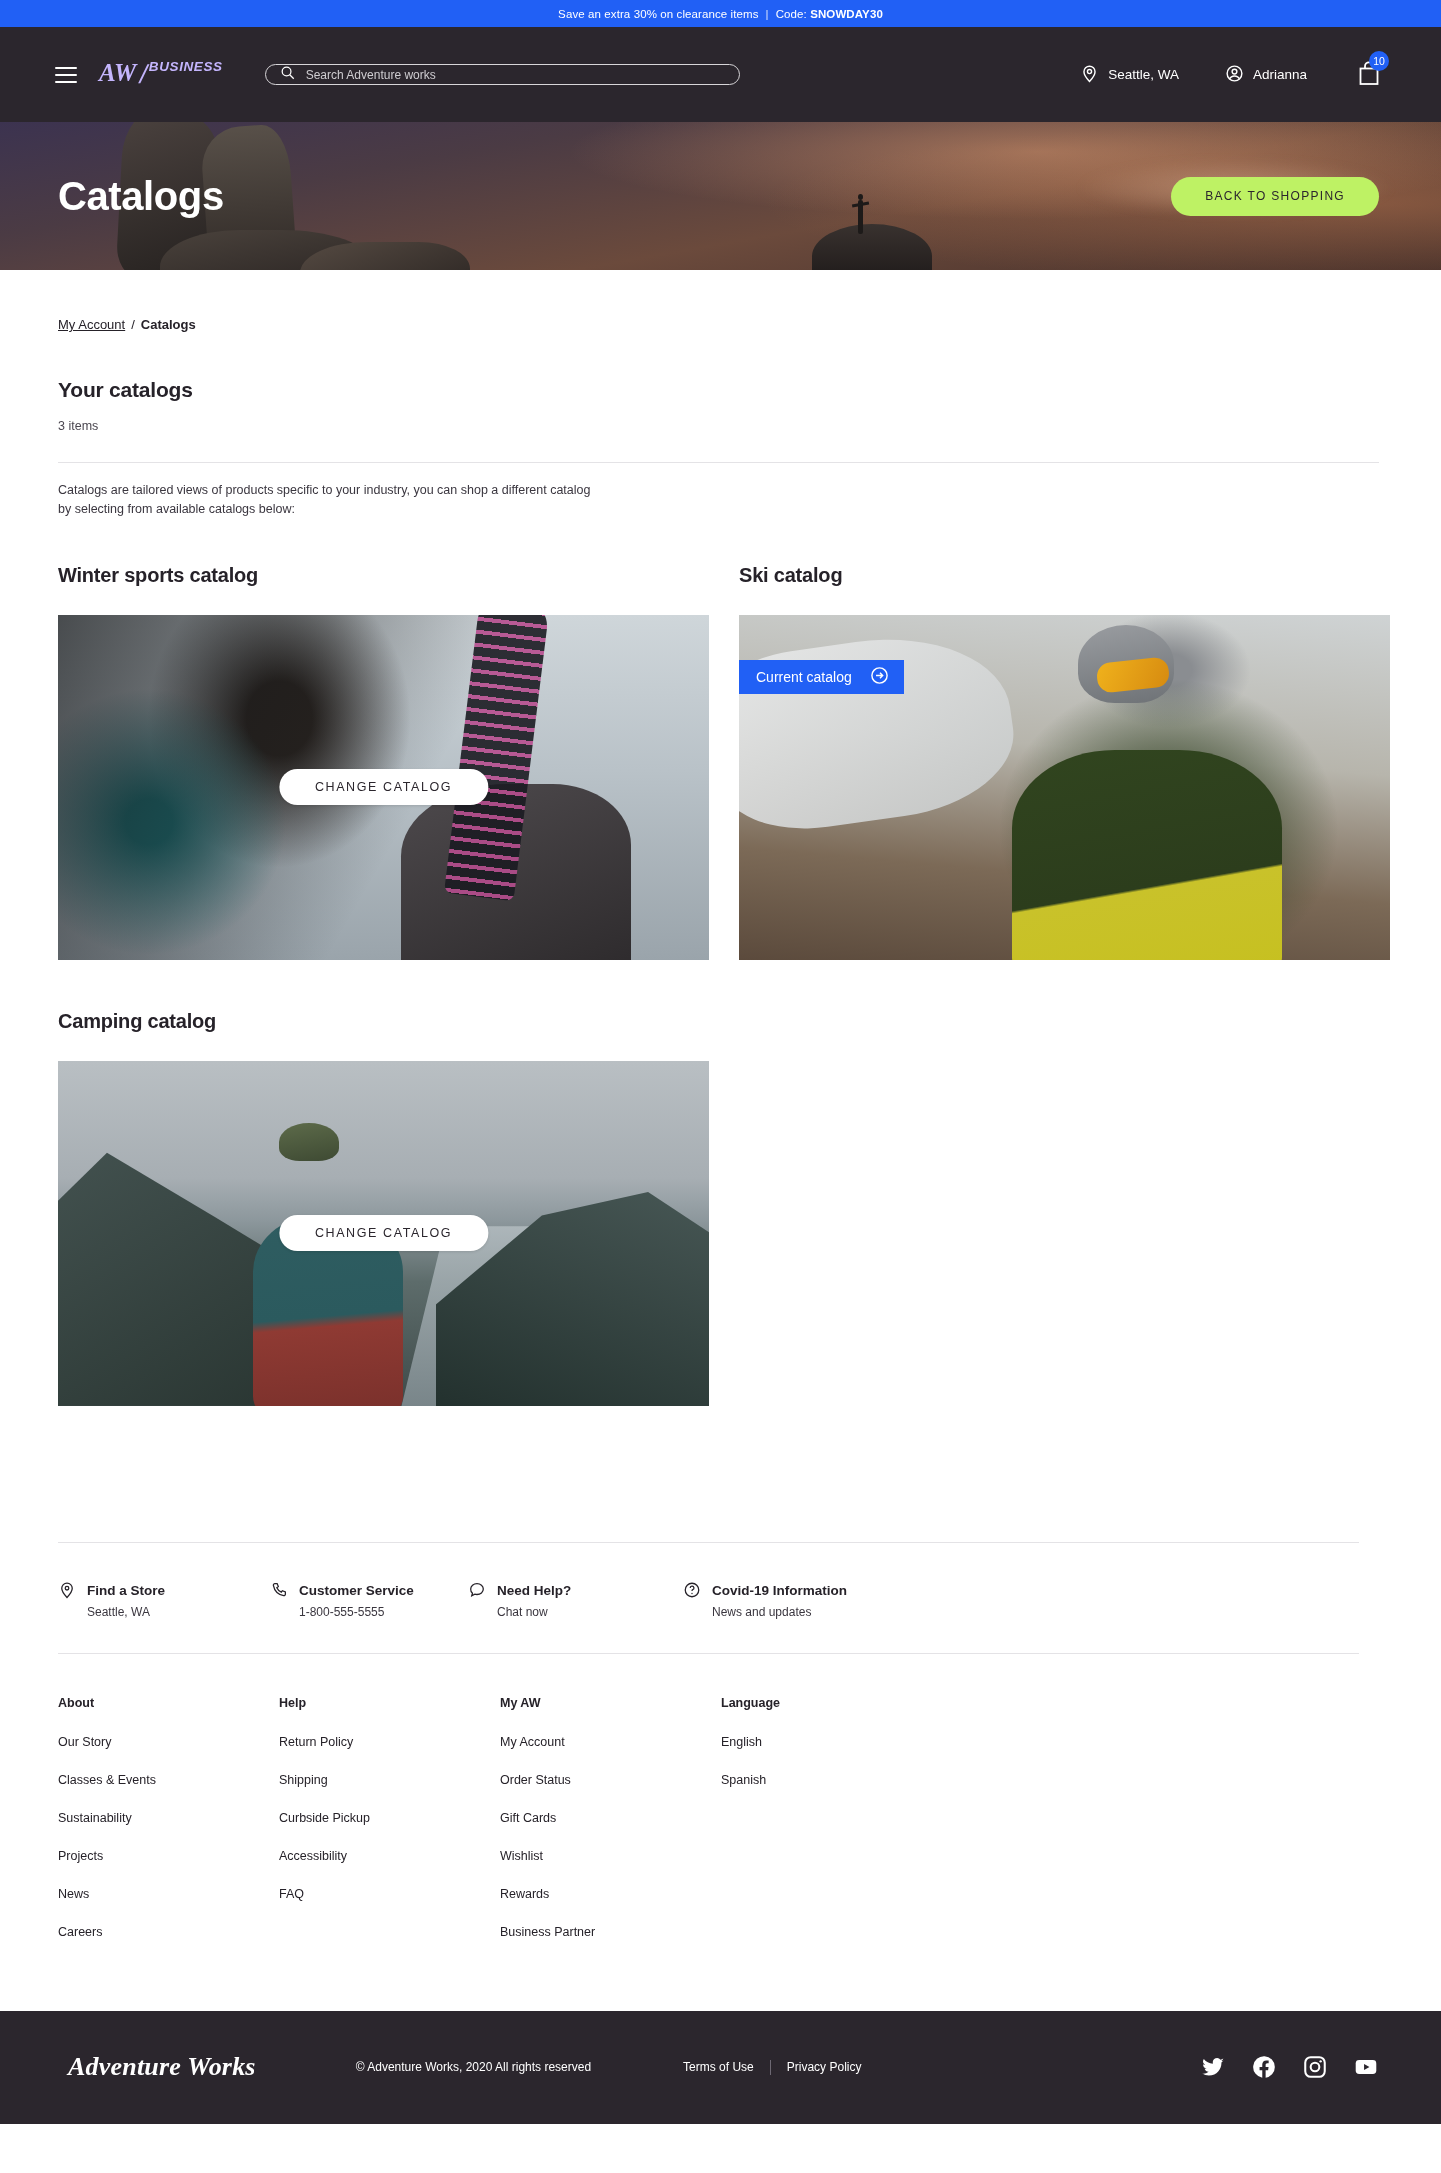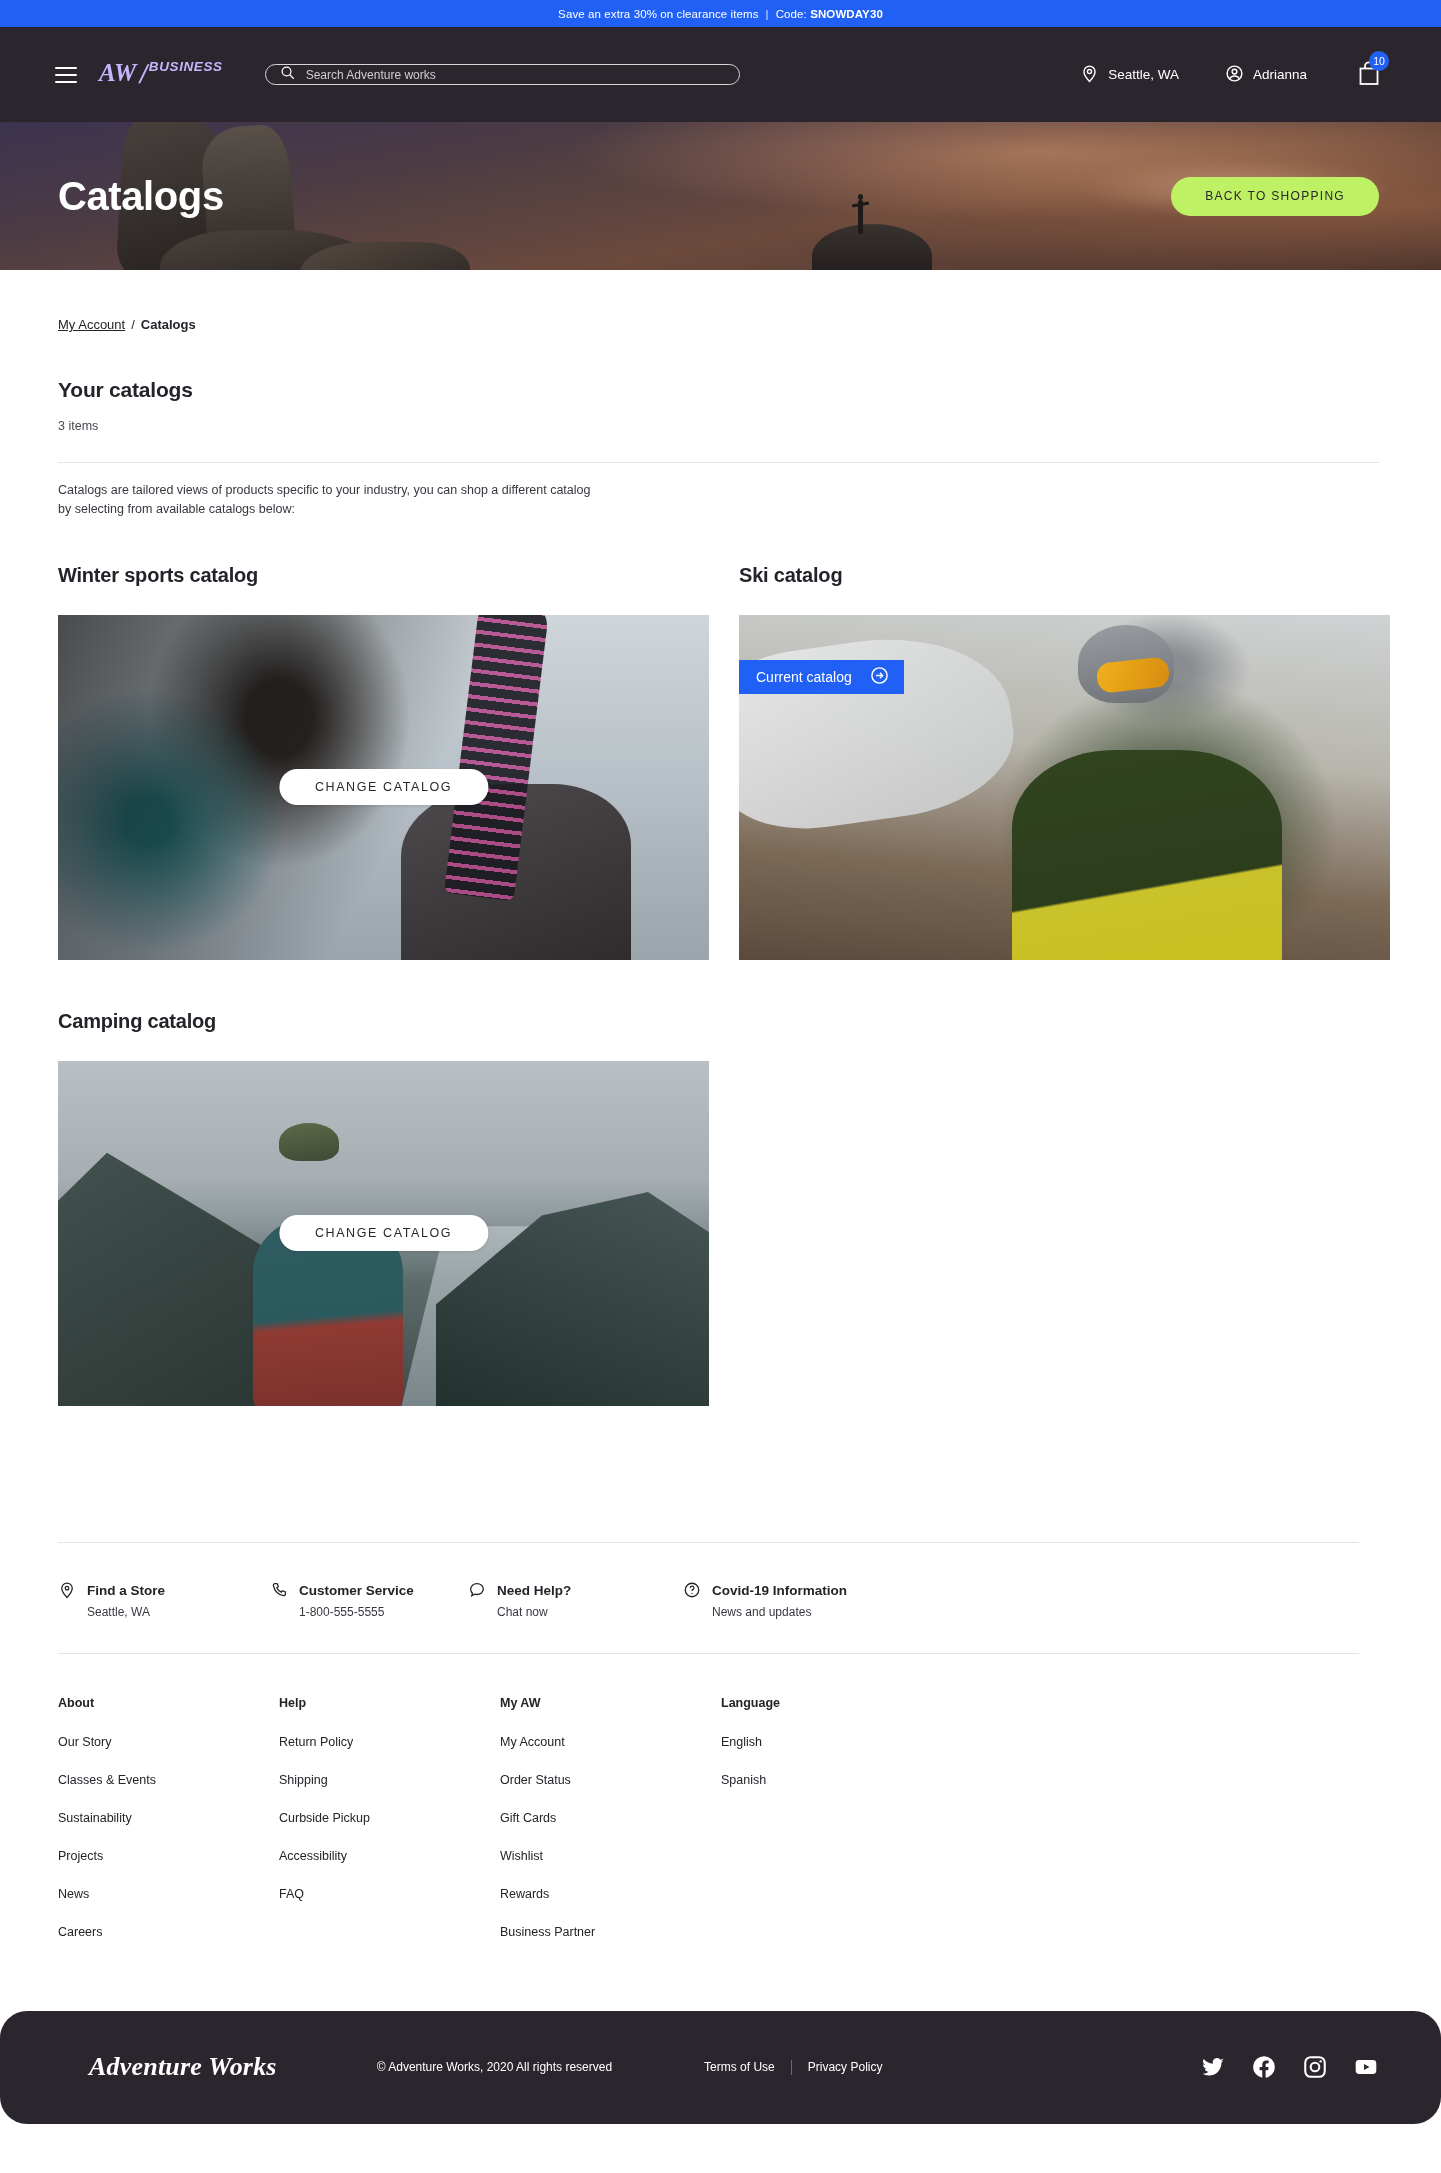--- a/index.html
+++ b/index.html
@@ -439,23 +439,22 @@
     color: #2b262d;
     cursor: pointer;
   }
 
   
   .bottom-bar {
     background: #2b262d;
     height: 113px;
     display: flex;
     align-items: center;
-    padding: 0 62px 0 89px;
+    padding: 0 62px 0 68px;
     color: #ffffff;
-    border-radius: 27px;
   }
   .bb-logo {
     font-family: "Liberation Serif", serif;
     font-weight: bold;
     font-style: italic;
     font-size: 26px;
     letter-spacing: .2px;
     flex: none;
   }
   .bb-copy { margin-left: 100px; font-size: 12px; flex: none; }

